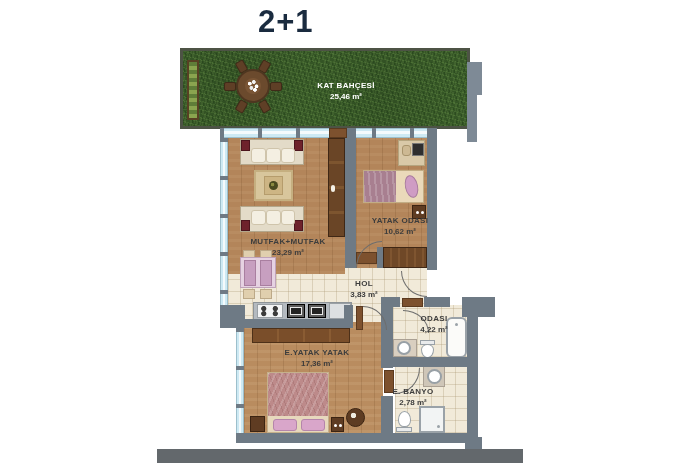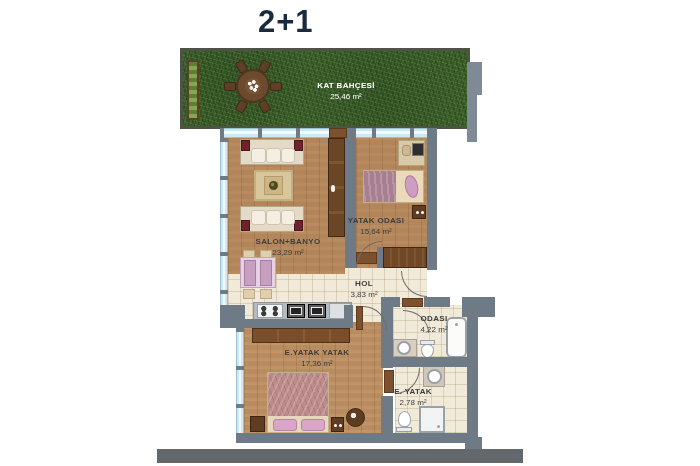--- a/index.html
+++ b/index.html
@@ -19,21 +19,21 @@
       #f1ead9;}
   .hwin{position:absolute;background:
       repeating-linear-gradient(90deg,#6e7a85 0 4px, transparent 4px 38px),
       linear-gradient(180deg,#9dbfcc 0 1px,#cde9f3 1px 3px,#f4fafc 3px 6px,#cde9f3 6px 9px,#9dbfcc 9px 10px);}
   .vwin{position:absolute;background:
       repeating-linear-gradient(180deg,#6e7a85 0 4px, transparent 4px 38px),
       linear-gradient(90deg,#9dbfcc 0 1px,#cde9f3 1px 3px,#f4fafc 3px 5px,#cde9f3 5px 7px,#9dbfcc 7px 8px);}
   .rlabel{position:absolute;text-align:center;color:#3d3d3d;transform:translateX(-50%);
       white-space:nowrap;line-height:1.35;z-index:40;}
   .rname{font-size:8px;font-weight:bold;letter-spacing:.3px;}
-  .rarea{font-size:8px;font-weight:400;}
+  .rarea{font-size:8px;font-weight:700;}
   .glabel{color:#fff;}
   .arc{position:absolute;z-index:35;}
   .arc.tl{border-top:1px solid #6d6d6d;border-left:1px solid #6d6d6d;border-top-left-radius:100% 100%;}
   .arc.tr{border-top:1px solid #6d6d6d;border-right:1px solid #6d6d6d;border-top-right-radius:100% 100%;}
   .arc.bl{border-bottom:1px solid #6d6d6d;border-left:1px solid #6d6d6d;border-bottom-left-radius:100% 100%;}
   .arc.br{border-bottom:1px solid #6d6d6d;border-right:1px solid #6d6d6d;border-bottom-right-radius:100% 100%;}
   .door{position:absolute;background:#7d512e;border:1px solid #5b3a1f;z-index:34;}
   .title{position:absolute;left:258px;top:4px;display:flex;align-items:baseline;gap:9px;color:#1a2b3f;z-index:50;}
   .t-big{font-size:31px;font-weight:bold;letter-spacing:1px;}
   .t-small{font-size:15px;}
@@ -210,39 +210,39 @@
   <div class="arc tl" style="left:356px;top:241px;width:26px;height:27px;"></div>
   <div class="door" style="left:356px;top:306px;width:7px;height:24px;"></div>
   <div class="arc tr" style="left:363px;top:306px;width:24px;height:24px;"></div>
   <div class="arc bl" style="left:401px;top:271px;width:26px;height:26px;"></div>
   <div class="door" style="left:402px;top:298px;width:21px;height:9px;"></div>
   <div class="arc tr" style="left:403px;top:310px;width:26px;height:23px;"></div>
   <div class="door" style="left:384px;top:370px;width:10px;height:23px;"></div>
   <div class="arc br" style="left:395px;top:368px;width:25px;height:26px;"></div>
 
   <div class="rlabel" style="left:288px;top:237px;">
-    <div class="rname">SALON+BANYO</div>
+    <div class="rname">MUTFAK+MUTFAK</div>
     <div class="rarea">23,29 m²</div>
   </div>
-  <div class="rlabel" style="left:376px;top:216px;">
+  <div class="rlabel" style="left:400px;top:216px;">
     <div class="rname">YATAK ODASI</div>
-    <div class="rarea">15,64 m²</div>
+    <div class="rarea">10,62 m²</div>
   </div>
   <div class="rlabel" style="left:364px;top:279px;">
     <div class="rname">HOL</div>
     <div class="rarea">3,83 m²</div>
   </div>
   <div class="rlabel" style="left:434px;top:314px;">
     <div class="rname">ODASI</div>
     <div class="rarea">4,22 m²</div>
   </div>
   <div class="rlabel" style="left:317px;top:348px;">
     <div class="rname">E.YATAK YATAK</div>
     <div class="rarea">17,36 m²</div>
   </div>
   <div class="rlabel" style="left:413px;top:387px;">
-    <div class="rname">E. YATAK</div>
+    <div class="rname">E. BANYO</div>
     <div class="rarea">2,78 m²</div>
   </div>
 
   <div class="f" style="left:157px;top:449px;width:366px;height:14px;background:#63686c;z-index:45;"></div>
 
 </div>
 
 </body></html>

